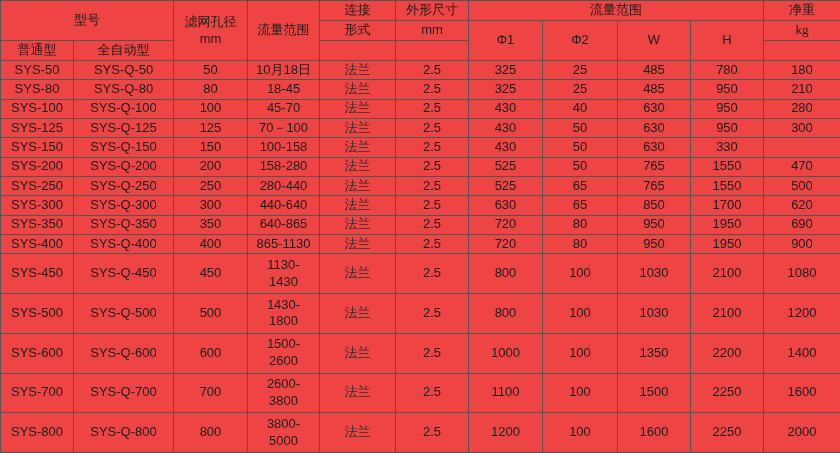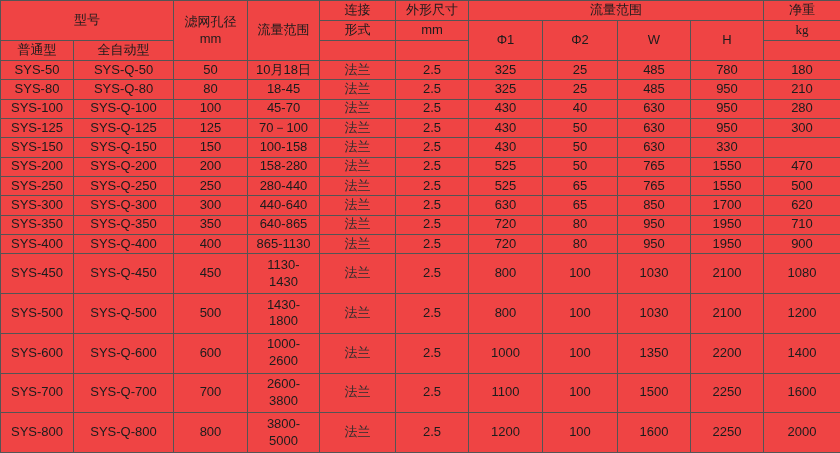--- a/index.html
+++ b/index.html
@@ -186,21 +186,21 @@
         <td>SYS-350</td>
         <td>SYS-Q-350</td>
         <td>350</td>
         <td class="col-flow">640-865</td>
         <td class="cell-conn">法兰</td>
         <td>2.5</td>
         <td>720</td>
         <td>80</td>
         <td>950</td>
         <td>1950</td>
-        <td>710</td>
+        <td>690</td>
       </tr>
       <tr class="row-sm">
         <td>SYS-400</td>
         <td>SYS-Q-400</td>
         <td>400</td>
         <td class="col-flow">865-1130</td>
         <td class="cell-conn">法兰</td>
         <td>2.5</td>
         <td>720</td>
         <td>80</td>
@@ -233,21 +233,21 @@
         <td>800</td>
         <td>100</td>
         <td>1030</td>
         <td>2100</td>
         <td>1200</td>
       </tr>
       <tr class="row-tall">
         <td>SYS-600</td>
         <td>SYS-Q-600</td>
         <td>600</td>
-        <td class="col-flow">1000-
+        <td class="col-flow">1500-
 2600</td>
         <td class="cell-conn">法兰</td>
         <td>2.5</td>
         <td>1000</td>
         <td>100</td>
         <td>1350</td>
         <td>2200</td>
         <td>1400</td>
       </tr>
       <tr class="row-tall">

